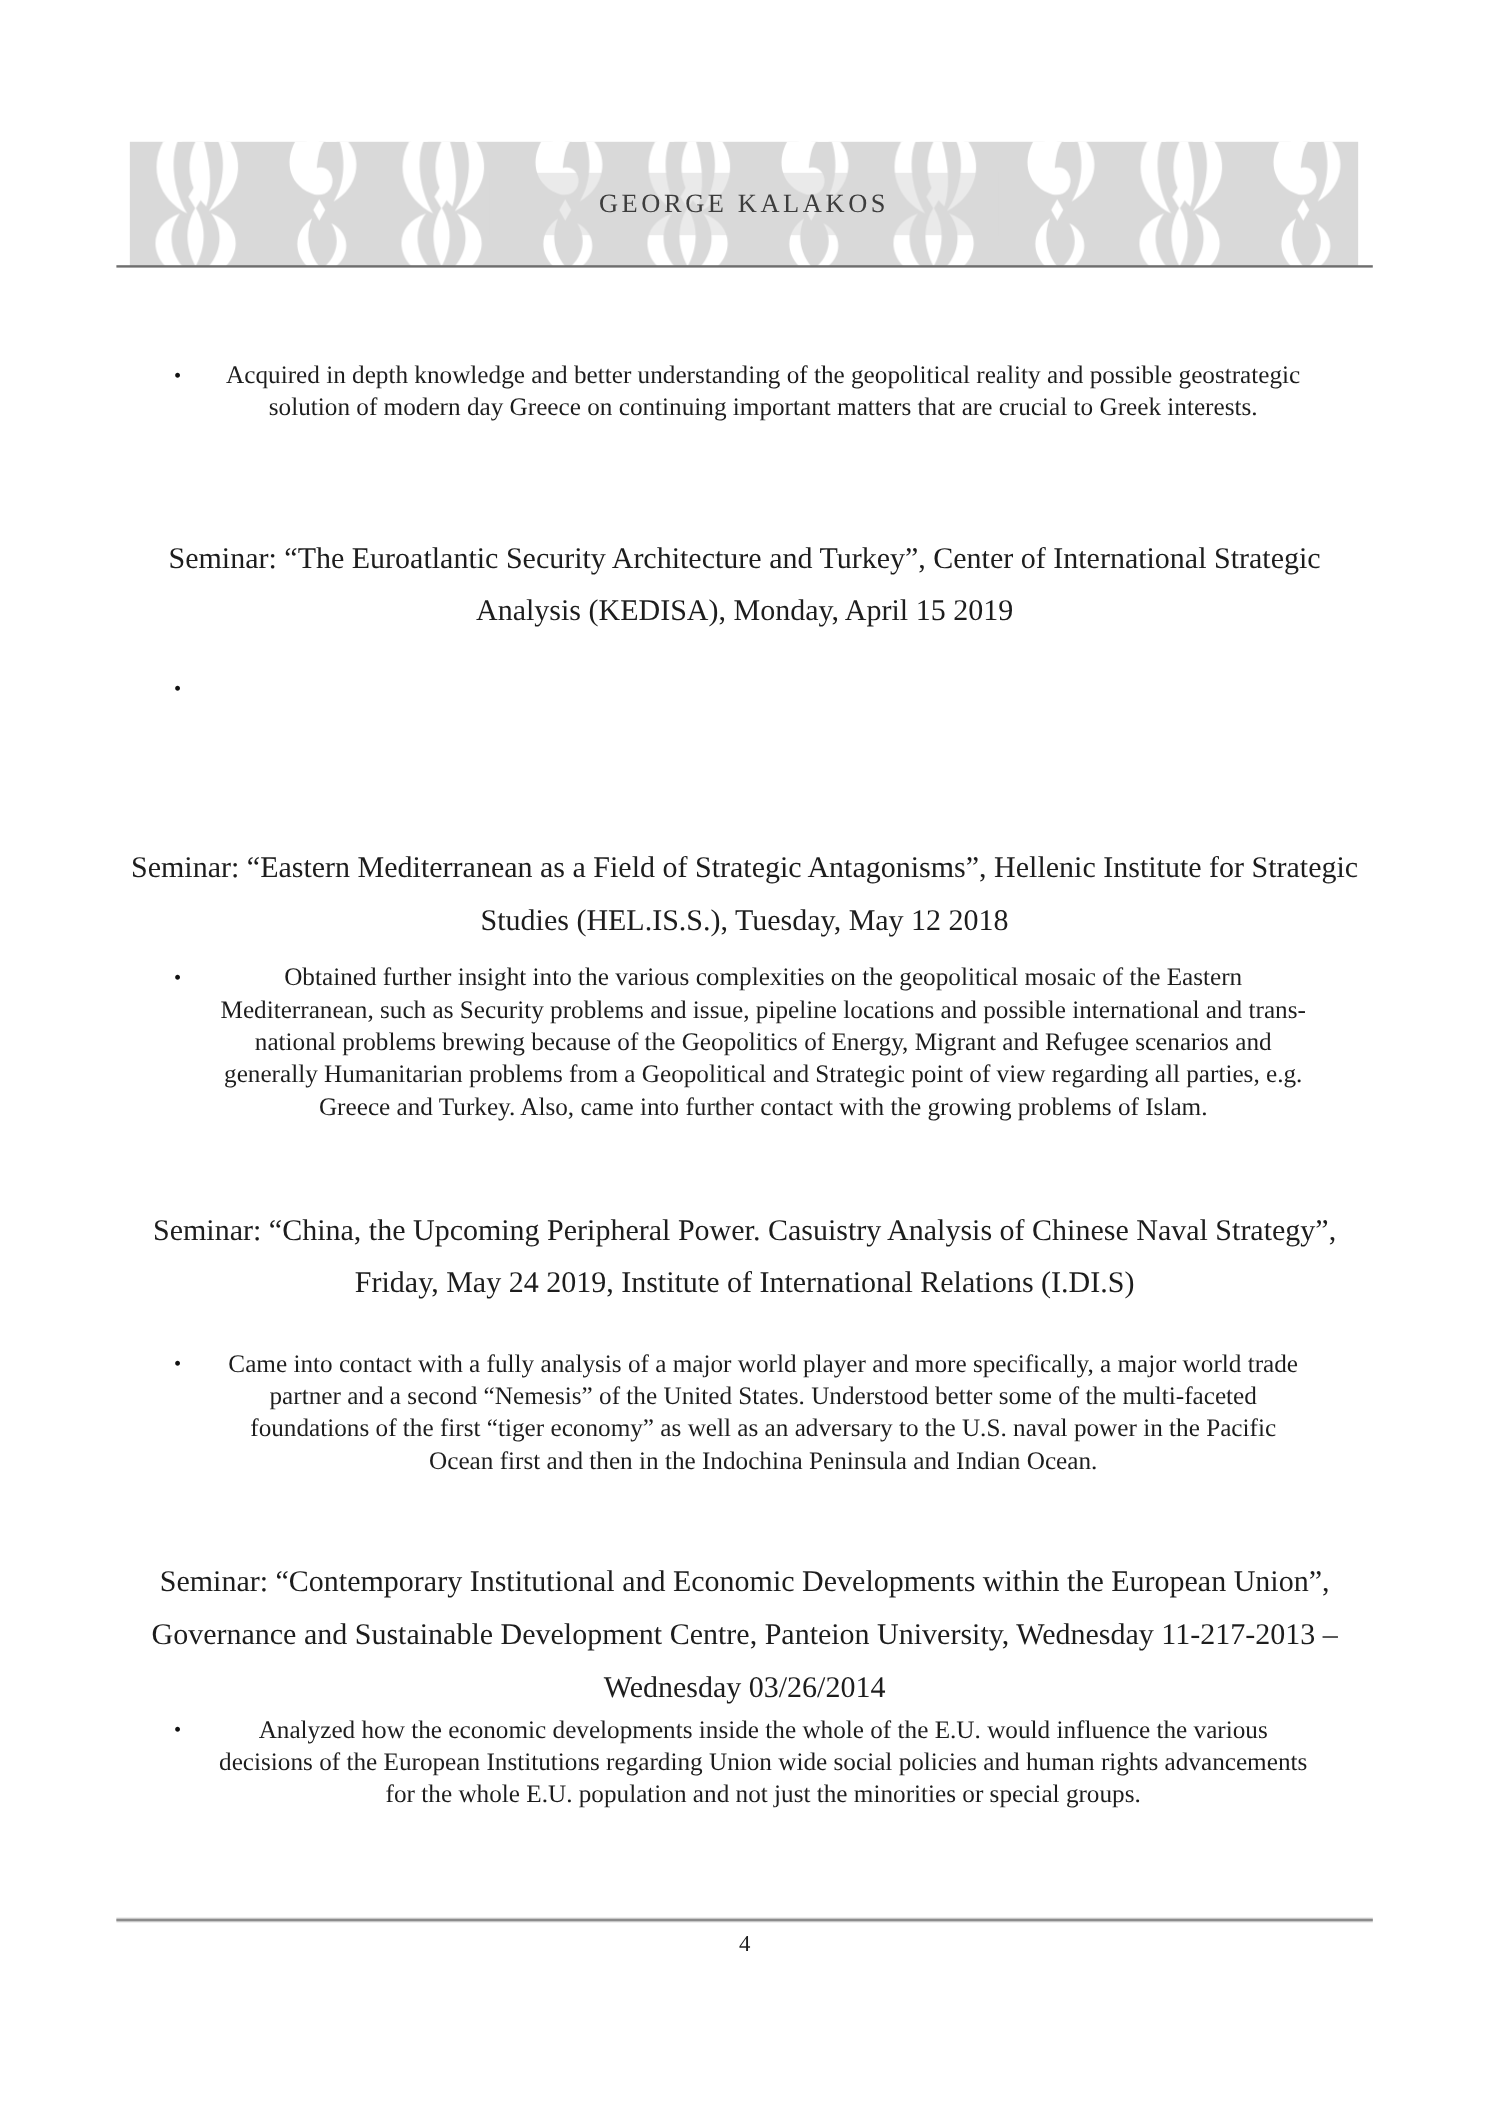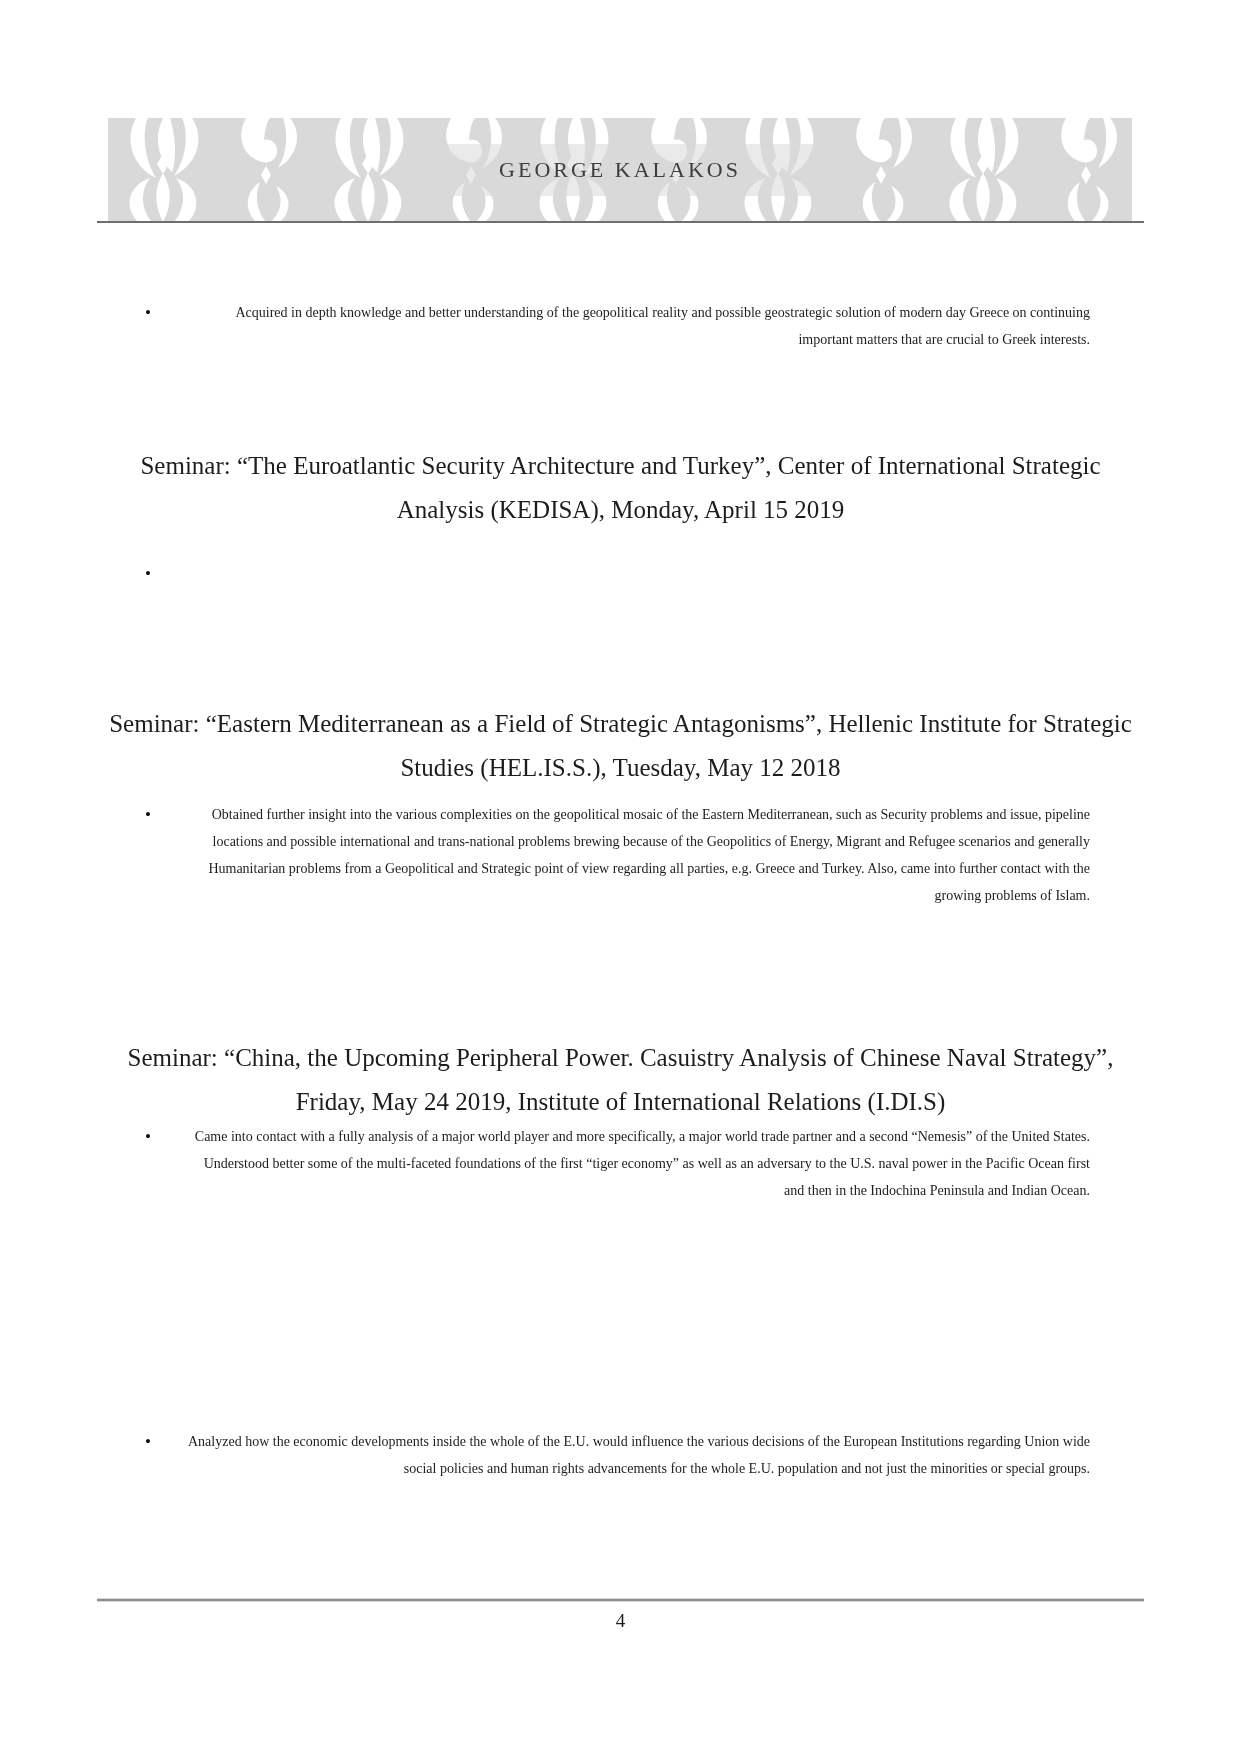--- a/index.html
+++ b/index.html
@@ -57,39 +57,39 @@
   .bullet-dot {
     width: 37px;
     margin-left: 45px;
     flex: 0 0 auto;
     font-size: 17px;
     line-height: 27px;
     color: #111111;
   }
   .bullet-text {
     width: 908px;
-    font-size: 14px;
+    font-size: 21px;
     line-height: 27px;
     color: #1d1d1d;
-    text-align: right;
+    text-align: center;
   }
   .seminar-heading {
     font-size: 25px;
     line-height: 44px;
     font-weight: normal;
     text-align: center;
     color: #1d1d1d;
     padding: 0 2px;
   }
   .pos-bullet-1  { top: 299px; }
   .pos-heading-1 { top: 444px; }
   .pos-bullet-2  { top: 560px; }
   .pos-heading-2 { top: 702px; }
   .pos-bullet-3  { top: 801px; }
-  .pos-heading-3 { top: 1036px; }
+  .pos-heading-3 { top: 1004px; }
   .pos-bullet-4  { top: 1123px; }
   .pos-heading-4 { top: 1297px; }
   .pos-bullet-5  { top: 1428px; }
 
   
   .footer-rule {
     position: absolute;
     left: 97px;
     top: 1599px;
     width: 1047px;
@@ -164,20 +164,21 @@
     <p class="bullet-text">Obtained further insight into the various complexities on the geopolitical mosaic of the Eastern Mediterranean, such as Security problems and issue, pipeline locations and possible international and trans-national problems brewing because of the Geopolitics of Energy, Migrant and Refugee scenarios and generally Humanitarian problems from a Geopolitical and Strategic point of view regarding all parties, e.g. Greece and Turkey. Also, came into further contact with the growing problems of Islam.</p>
   </div>
 
   <h2 class="section pos-heading-3 seminar-heading">Seminar: “China, the Upcoming Peripheral Power. Casuistry Analysis of Chinese Naval Strategy”, Friday, May 24 2019, Institute of International Relations (I.DI.S)</h2>
 
   <div class="section pos-bullet-4 bullet-row">
     <span class="bullet-dot">•</span>
     <p class="bullet-text">Came into contact with a fully analysis of a major world player and more specifically, a major world trade partner and a second “Nemesis” of the United States. Understood better some of the multi-faceted foundations of the first “tiger economy” as well as an adversary to the U.S. naval power in the Pacific Ocean first and then in the Indochina Peninsula and Indian Ocean.</p>
   </div>
 
+  <h2 class="section pos-heading-4 seminar-heading">Seminar: “Contemporary Institutional and Economic Developments within the European Union”, Governance and Sustainable Development Centre, Panteion University, Wednesday 11-217-2013 – Wednesday 03/26/2014</h2>
 
   <div class="section pos-bullet-5 bullet-row">
     <span class="bullet-dot">•</span>
     <p class="bullet-text">Analyzed how the economic developments inside the whole of the E.U. would influence the various decisions of the European Institutions regarding Union wide social policies and human rights advancements for the whole E.U. population and not just the minorities or special groups.</p>
   </div>
 
   <div class="footer-rule"></div>
   <div class="page-number">4</div>
 
 </div>

